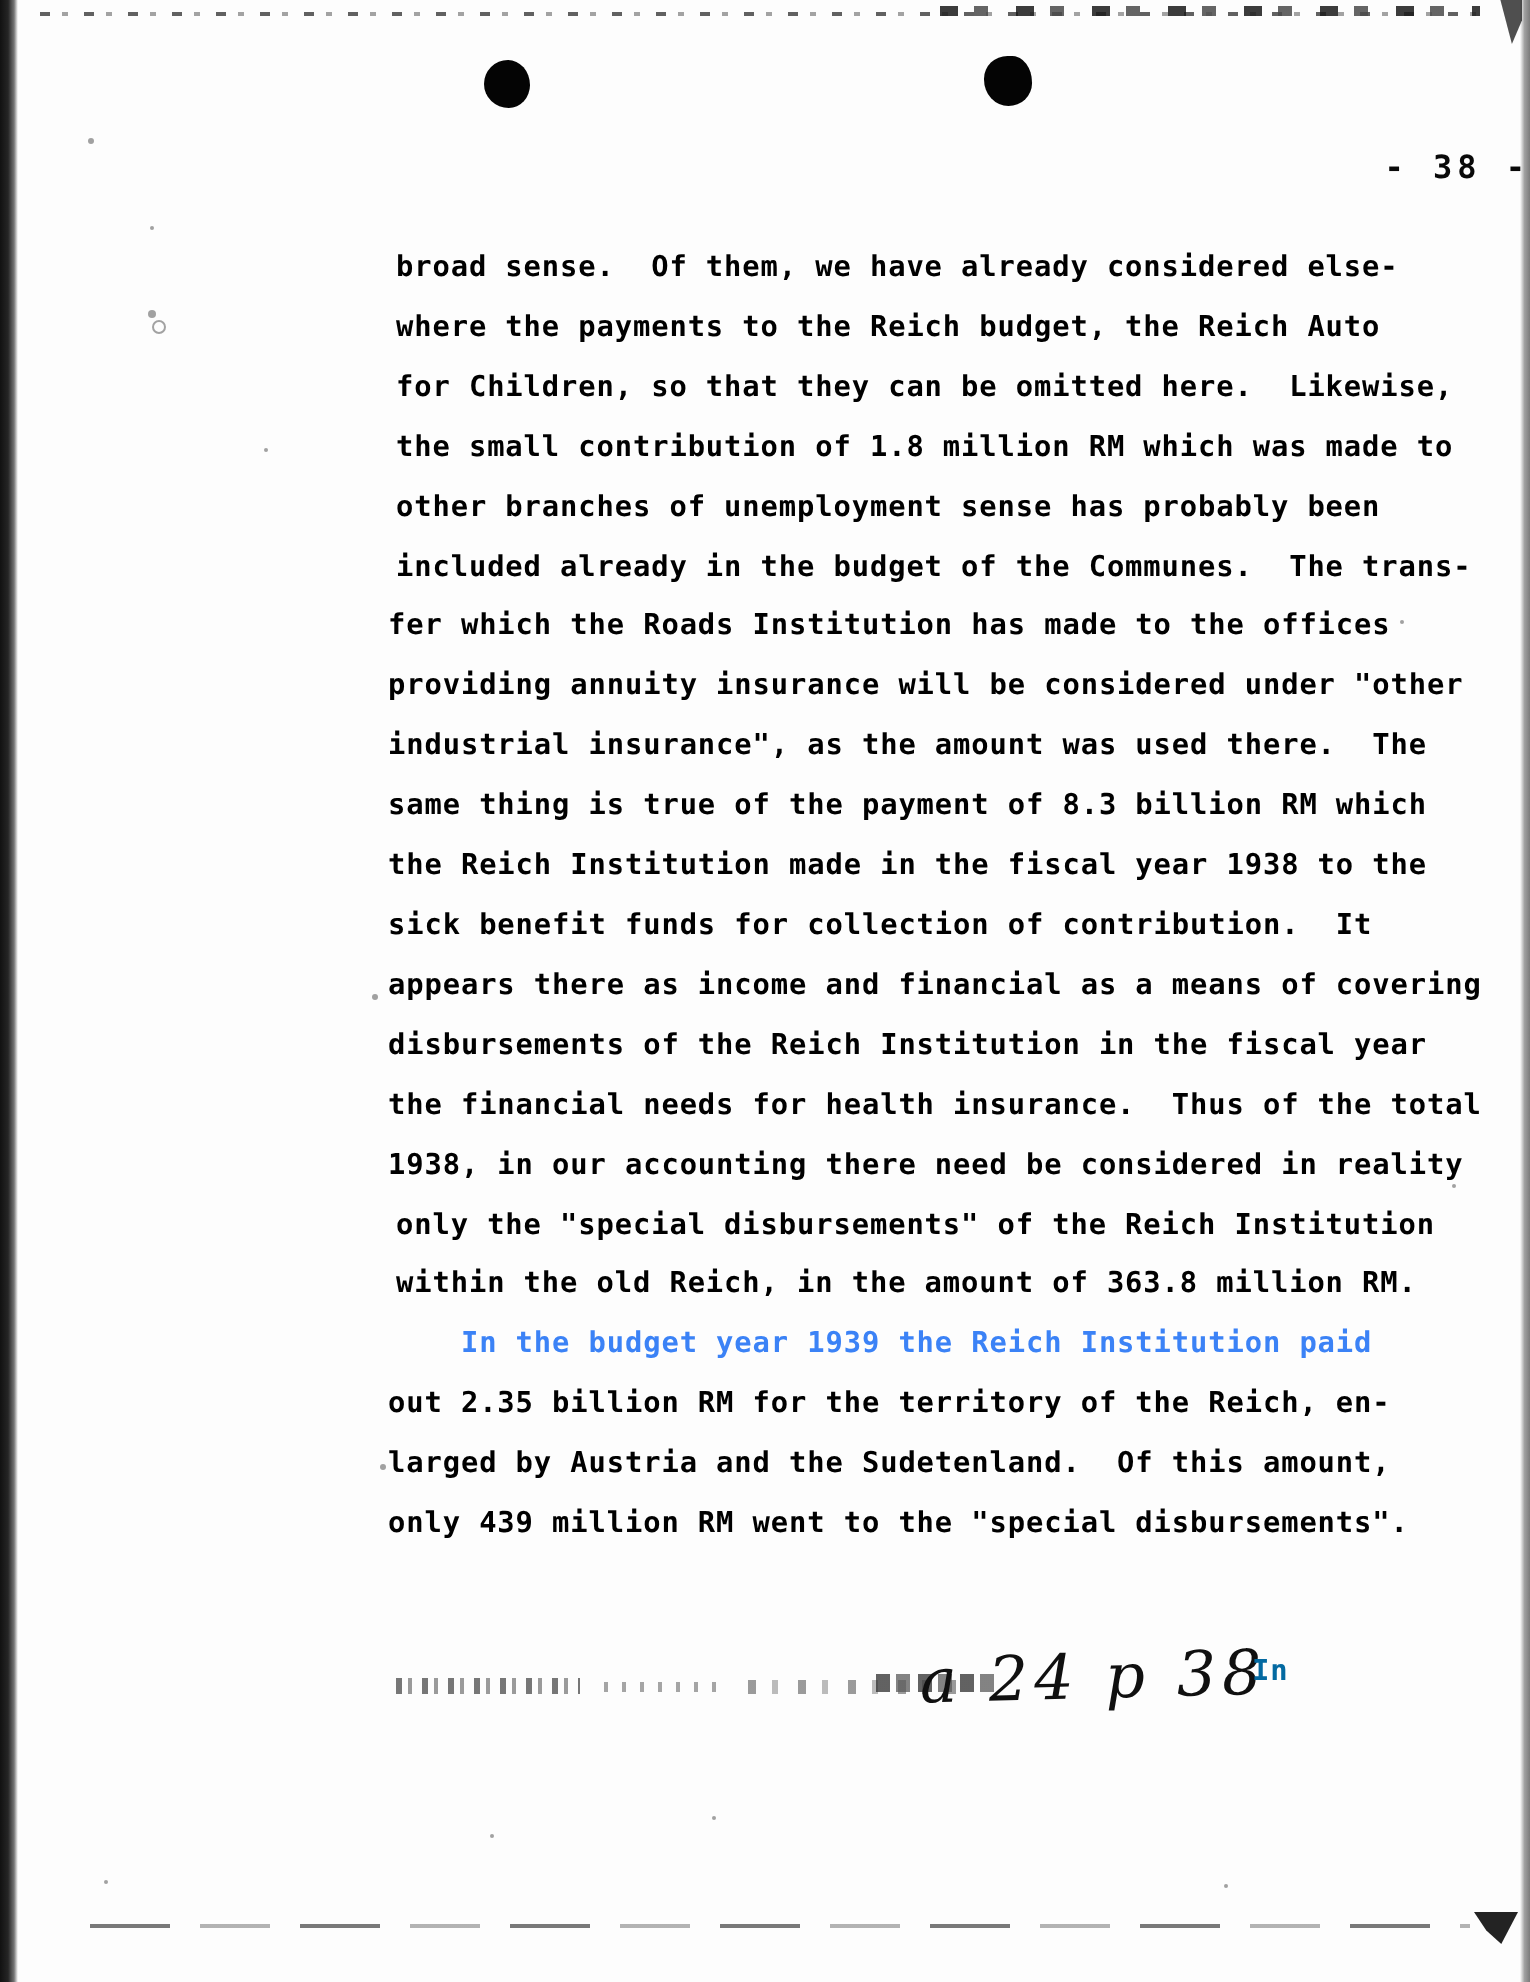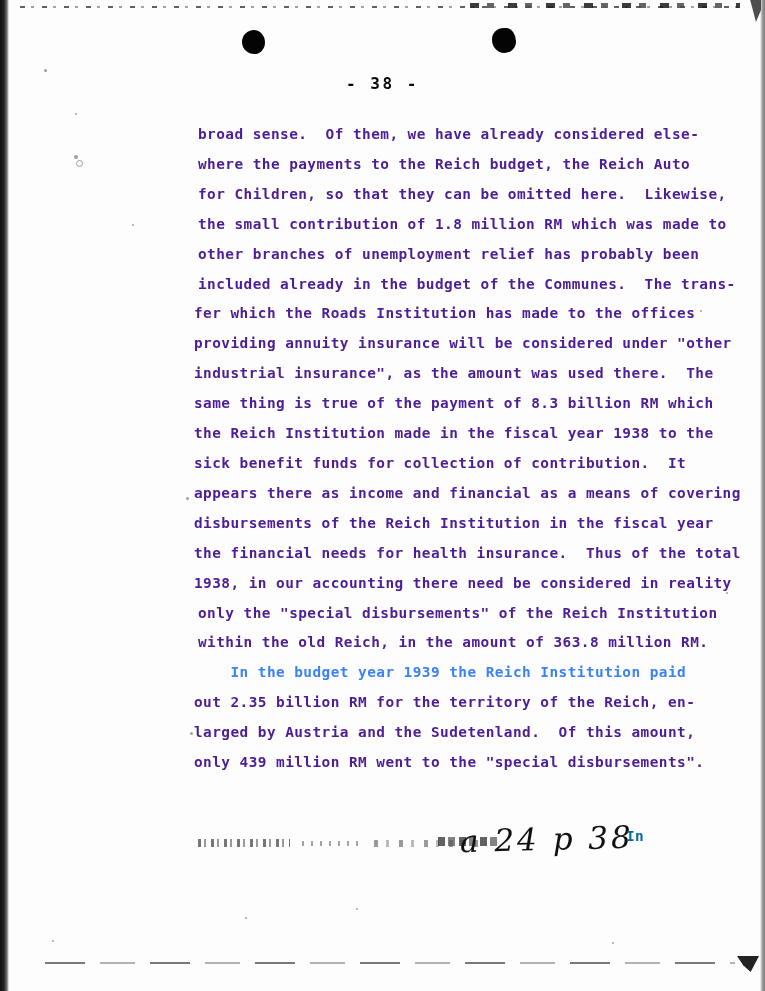--- a/index.html
+++ b/index.html
@@ -133,40 +133,40 @@
     border-radius: 50%;
     opacity: .6;
   }
 
   
   .page-number {
     position: absolute;
     left: 0;
     top: 74px;
     width: 765px;
-    text-align: center;
+    text-align: right;
     font-size: 16px;
     font-weight: bold;
     letter-spacing: 2.5px;
     color: #090909;
   }
 
   .body-block {
     position: absolute;
     left: 198px;
     top: 120px;
     width: 540px;
   }
 
   .tline {
     font-size: 14.4px;
     font-weight: bold;
     letter-spacing: .45px;
     line-height: 29.9px;
-    color: #4c1d95;
+    color: #000000;
     white-space: pre;
     font-family: "DejaVu Sans Mono", "Liberation Mono", monospace;
   }
   .tline.shift {
     margin-left: -4px;
   }
   .tline.faded {
     color: #3b82f6;
   }
 
@@ -285,21 +285,21 @@
   <div class="speck" style="left:52px; top:940px; width:2px; height:2px;"></div>
   <div class="speck" style="left:612px; top:942px; width:2px; height:2px;"></div>
 
   <div class="page-number">- 38 -</div>
 
   <div class="body-block">
     <div class="tline">broad sense.  Of them, we have already considered else-</div>
     <div class="tline">where the payments to the Reich budget, the Reich Auto</div>
     <div class="tline">for Children, so that they can be omitted here.  Likewise,</div>
     <div class="tline">the small contribution of 1.8 million RM which was made to</div>
-    <div class="tline">other branches of unemployment relief has probably been</div>
+    <div class="tline">other branches of unemployment sense has probably been</div>
     <div class="tline">included already in the budget of the Communes.  The trans-</div>
     <div class="tline shift">fer which the Roads Institution has made to the offices</div>
     <div class="tline shift">providing annuity insurance will be considered under "other</div>
     <div class="tline shift">industrial insurance", as the amount was used there.  The</div>
     <div class="tline shift">same thing is true of the payment of 8.3 billion RM which</div>
     <div class="tline shift">the Reich Institution made in the fiscal year 1938 to the</div>
     <div class="tline shift">sick benefit funds for collection of contribution.  It</div>
     <div class="tline shift">appears there as income and financial as a means of covering</div>
     <div class="tline shift">disbursements of the Reich Institution in the fiscal year</div>
     <div class="tline shift">the financial needs for health insurance.  Thus of the total</div>

